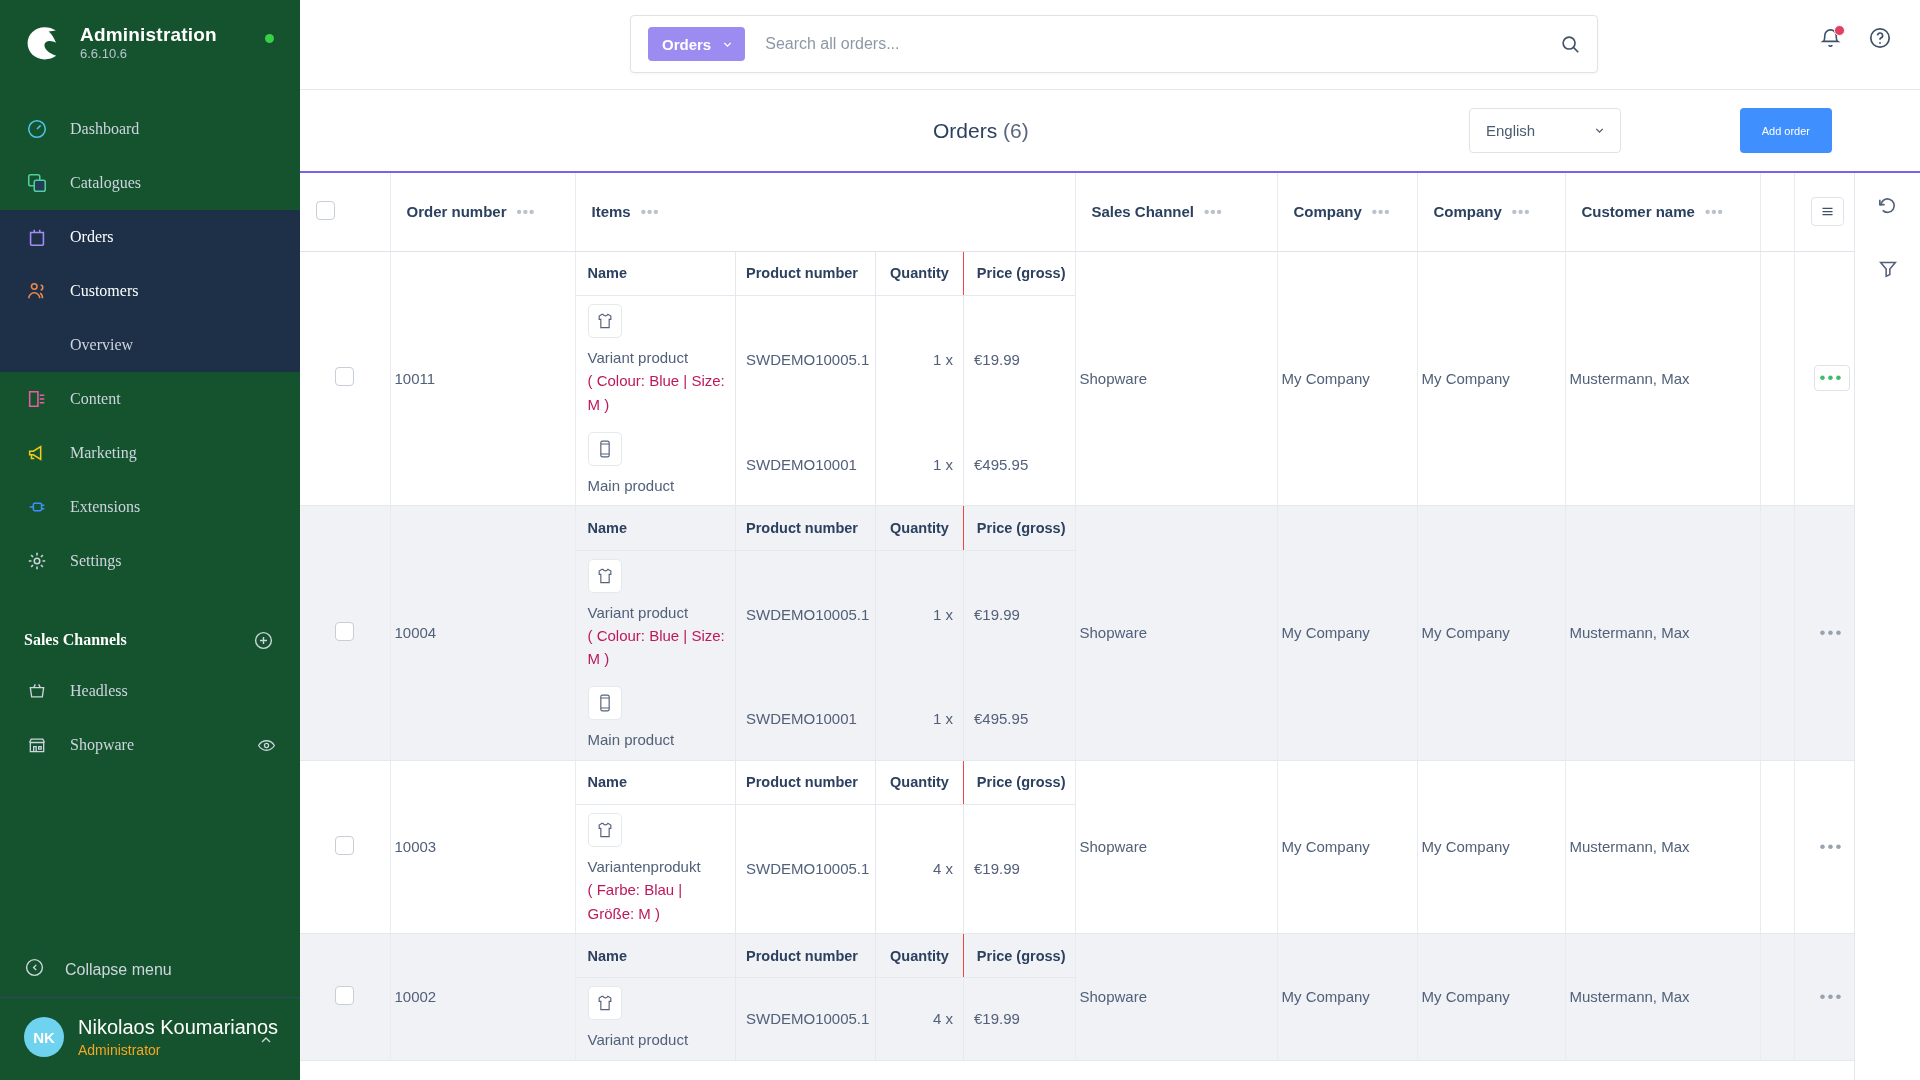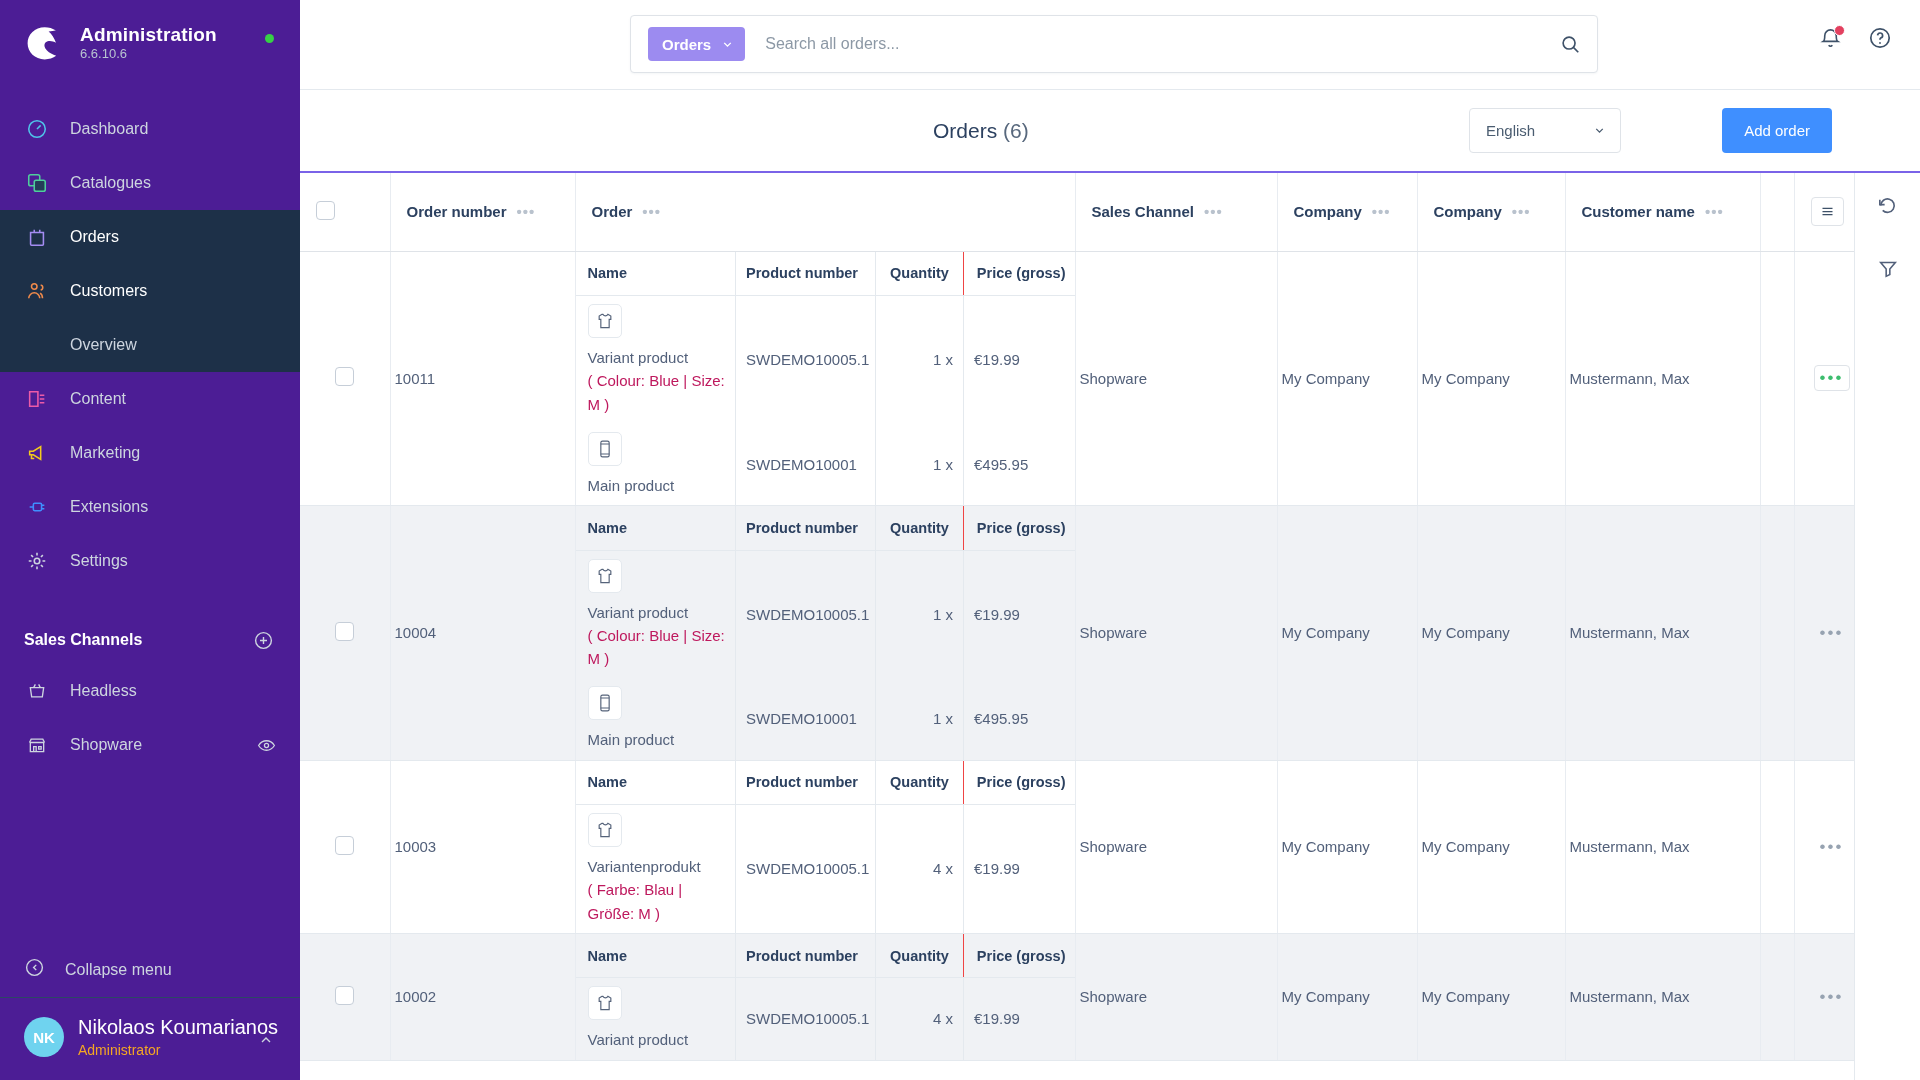--- a/index.html
+++ b/index.html
@@ -8,40 +8,40 @@
     overflow: hidden;
     font-family: "Liberation Sans", sans-serif;
     background: #fff;
     color: #34495e;
   }
   .app { display: flex; width: 1920px; height: 1080px; }
 
   
   .sidebar {
     width: 300px; height: 1080px;
-    background: #4c1d95;
+    background: #14532d;
     display: flex; flex-direction: column;
     flex-shrink: 0;
     position: relative;
   }
   .sb-brand {
     display: flex; align-items: center; gap: 14px;
     padding: 22px 20px 20px 24px;
     position: relative;
   }
   .sb-logo { width: 42px; height: 42px; flex-shrink: 0; }
   .sb-brand-text { display: flex; flex-direction: column; line-height: 1.15; }
   .sb-title { font-size: 19px; font-weight: bold; color: #fff; letter-spacing: .2px; }
   .sb-version { font-size: 13px; color: #b9c4d1; margin-top: 2px; }
   .sb-status-dot {
     width: 9px; height: 9px; border-radius: 50%;
     background: #37d046; position: absolute; right: 26px; top: 34px;
   }
 
-  .sb-nav { margin-top: 18px; }
+  .sb-nav { margin-top: 18px; font-family: Liberation Serif, serif; }
   .sb-item {
     display: flex; align-items: center; gap: 20px;
     height: 54px; padding: 0 24px;
     color: #cdd5df; font-size: 16px;
     cursor: pointer;
   }
   .sb-item .sb-ico { width: 26px; height: 26px; display: flex; align-items: center; justify-content: center; flex-shrink: 0;}
   .sb-item.active { background: #1d3048; color: #ffffff; }
   .sb-item.active .sb-label { color: #fff; }
   .sb-sub {
@@ -125,21 +125,21 @@
   .lang-select {
     position: absolute; right: 299px;
     width: 152px; height: 45px;
     border: 1px solid #dfe3e8; border-radius: 4px; background: #fff;
     display: flex; align-items: center; justify-content: space-between;
     padding: 0 14px 0 16px; font-size: 15px; color: #4a5c70; cursor: pointer;
   }
   .btn-primary {
     position: absolute; right: 88px;
     height: 45px; padding: 0 22px; border-radius: 4px;
-    background: #3f8fff; color: #fff; font-size: 15px;
+    background: #3f8fff; color: #fff; font-size: 11px;
     border: 0; cursor: pointer; font-family: "Liberation Sans", sans-serif;
     display: flex; align-items: center;
   }
 
   
   .tablearea { flex: 1 1 auto; display: flex; min-height: 0; position: relative; }
   .tablescroll { flex: 1 1 auto; overflow: hidden; position: relative; }
   .rail {
     width: 66px; flex-shrink: 0; border-left: 1px solid #e4e9ee;
     display: flex; flex-direction: column; align-items: center;
@@ -449,21 +449,21 @@
                 <span class="chk"></span>
               </th>
               <th class="col-ordernum">
                 <span class="th-inner">
                   <span>Order number</span>
                   <span class="th-dots">•••</span>
                 </span>
               </th>
               <th class="col-items" style="padding:0 16px">
                 <span class="th-inner">
-                  <span>Order</span>
+                  <span>Items</span>
                   <span class="th-dots">•••</span>
                 </span>
               </th>
               <th class="col-channel">
                 <span class="th-inner">
                   <span>Sales Channel</span>
                   <span class="th-dots">•••</span>
                 </span>
               </th>
               <th class="col-comp1">

